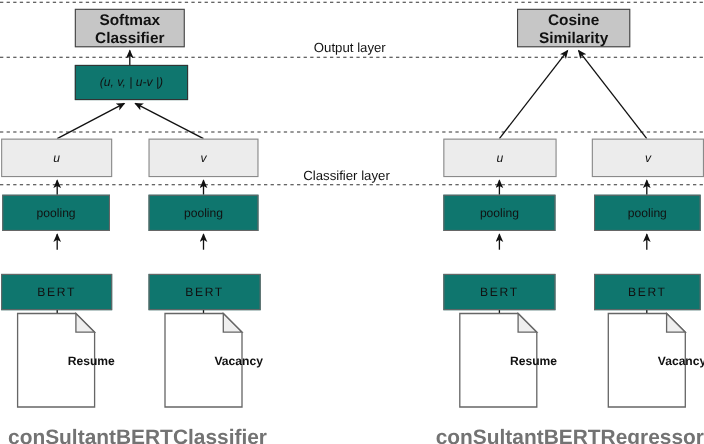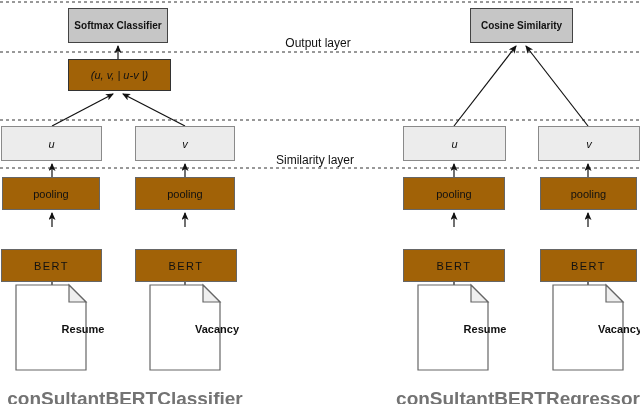--- a/index.html
+++ b/index.html
@@ -8,27 +8,27 @@
     width:640px;height:404px;
     background:var(--c-background,#fff);
     font-family:"Liberation Sans","DejaVu Sans",sans-serif;
     overflow:hidden;
   }
   #wires{position:absolute;left:0;top:0;z-index:1;}
   .box{
     position:absolute;z-index:2;
     display:flex;align-items:center;justify-content:center;
     box-sizing:border-box;
-    background:#a16207;border:1px solid #666;
+    background:#0f766e;border:1px solid #666;
     font-size:11px;color:#111;text-align:center;
   }
   .box-output{
     background:var(--c-output_box_fill,#c6c6c6);
     border:1.5px solid var(--c-box_border_dark,#444);
-    font-weight:bold;font-size:10px;
+    font-weight:bold;font-size:14px;
   }
   .box-concat{
     border:1px solid #333;
     font-style:italic;
     font-size:11px;
   }
   .box-embed{
     background:var(--c-embedding_box_fill,#ececec);
     border:1px solid #8a8a8a;
     font-style:italic;
@@ -101,21 +101,21 @@
       <polygon points="150,285 203,285 220,302 220,370 150,370"></polygon>
       <polygon points="203,285 220,302 203,302" fill="#efefef"></polygon>
       <polygon points="418,285 471,285 488,302 488,370 418,370"></polygon>
       <polygon points="471,285 488,302 471,302" fill="#efefef"></polygon>
       <polygon points="553,285 606,285 623,302 623,370 553,370"></polygon>
       <polygon points="606,285 623,302 606,302" fill="#efefef"></polygon>
     </g>
   </svg>
 
   <div class="layer-label" style="left:318px;top:27px;">Output layer</div>
-  <div class="layer-label" style="left:315px;top:144px;">Similarity layer</div>
+  <div class="layer-label" style="left:315px;top:144px;">Classifier layer</div>
 
   <div class="box box-output" style="left:68px;top:8px;width:100px;height:35px;">Softmax Classifier</div>
   <div class="box box-output" style="left:470px;top:8px;width:103px;height:35px;text-align:center;">Cosine Similarity</div>
 
   <div class="box box-concat" style="left:68px;top:59px;width:103px;height:32px;">(u, v, | u-v |)</div>
 
   <div class="box box-embed" style="left:1px;top:126px;width:101px;height:35px;">u</div>
   <div class="box box-embed" style="left:135px;top:126px;width:100px;height:35px;">v</div>
   <div class="box box-embed" style="left:403px;top:126px;width:103px;height:35px;">u</div>
   <div class="box box-embed" style="left:538px;top:126px;width:102px;height:35px;">v</div>

